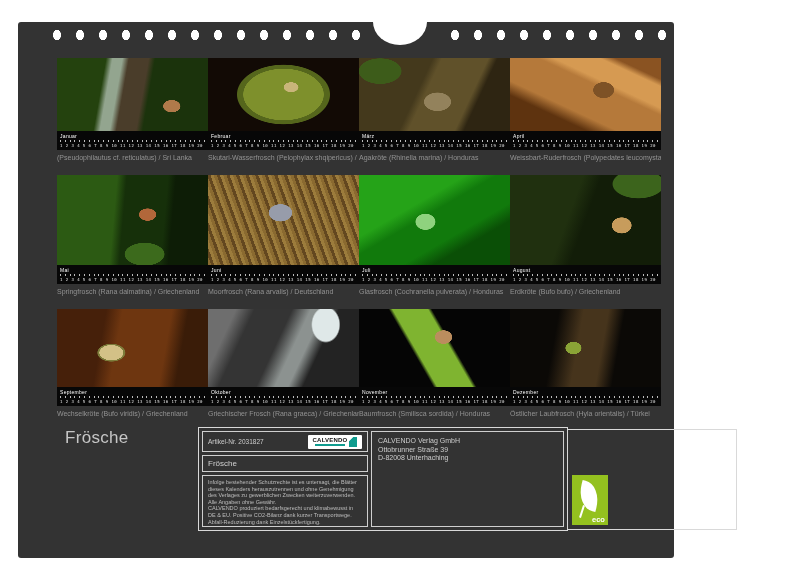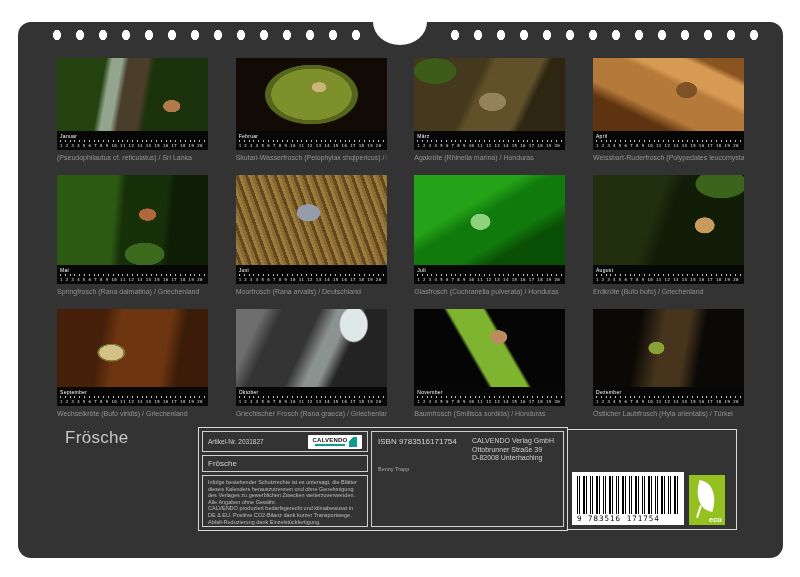--- a/index.html
+++ b/index.html
@@ -1,21 +1,21 @@
 <!DOCTYPE html>
 <html><head>
 <meta charset="utf-8">
 <style>
   * { box-sizing: border-box; margin: 0; padding: 0; }
   html, body { width: 800px; height: 577px; background: #ffffff; overflow: hidden;
     font-family: "Liberation Sans", sans-serif; }
   .page { position: relative; width: 800px; height: 577px; background: #ffffff; }
 
-  .calendar { position: absolute; left: 18px; top: 22px; width: 765px; height: 536px;
-    background: #333333; border-radius: 13px; }
+  .calendar { position: absolute; left: 18px; top: 22px; width: 656px; height: 536px;
+    background: #333333; border-radius: 3px; }
 
   
   .holes { position: absolute; top: 7px; height: 12px;
     background-image: radial-gradient(4px 5.5px at 11px 6px, #ffffff 97%, rgba(0,0,0,0) 100%);
     background-size: 23px 12px; background-repeat: repeat-x; }
   .holes.left  { left: 28px;  width: 322px; }
   .holes.right { left: 426px; width: 322px; }
   .notch { position: absolute; top: -23px; left: 355px; width: 54px; height: 46px;
     background: #ffffff; border-radius: 50%; }
 
@@ -262,35 +262,27 @@
             </span>
             <span class="calvendo-mark"></span>
           </span>
         </div>
         <div class="ib prodtitle">Frösche</div>
         <div class="ib legal">Infolge bestehender Schutzrechte ist es untersagt, die Blätter dieses Kalenders herauszutrennen und ohne Genehmigung des Verlages zu gewerblichen Zwecken weiterzuverwenden. Alle Angaben ohne Gewähr.
 CALVENDO produziert bedarfsgerecht und klimabewusst in DE &amp; EU. Positive CO2-Bilanz dank kurzer Transportwege. Abfall-Reduzierung dank Einzelstückfertigung.
 E-Mail: info@calvendo.com • www.calvendo.com</div>
       </div>
       <div class="info-right">
-        <div class="isbn-col">
-          <div class="isbn">ISBN 9783516171754</div>
-          <div class="author">Benny Trapp</div>
-        </div>
         <div class="publisher">CALVENDO Verlag GmbH
 Ottobrunner Straße 39
 D-82008 Unterhaching</div>
       </div>
     </div>
 
     <div class="barcode-box">
-      <div class="barcode">
-        <div class="bars"></div>
-        <div class="barcode-digits">9 783516 171754</div>
-      </div>
       <div class="eco-badge">
         <span class="eco-leaf"></span>
         <span class="eco-stem"></span>
         <span class="eco-word">eco</span>
       </div>
     </div>
 
   </div>
 </div>
 

